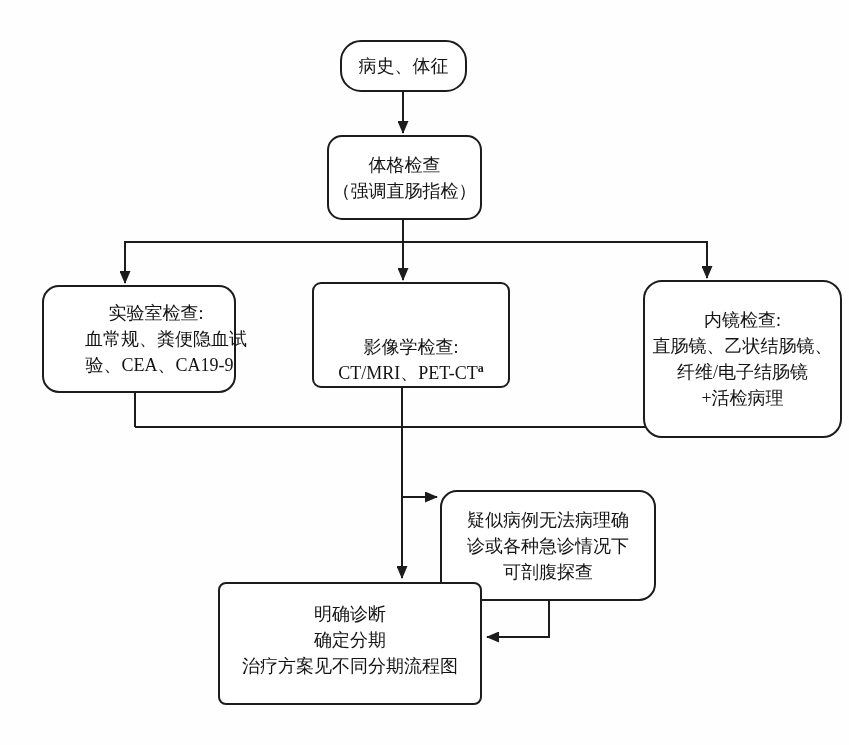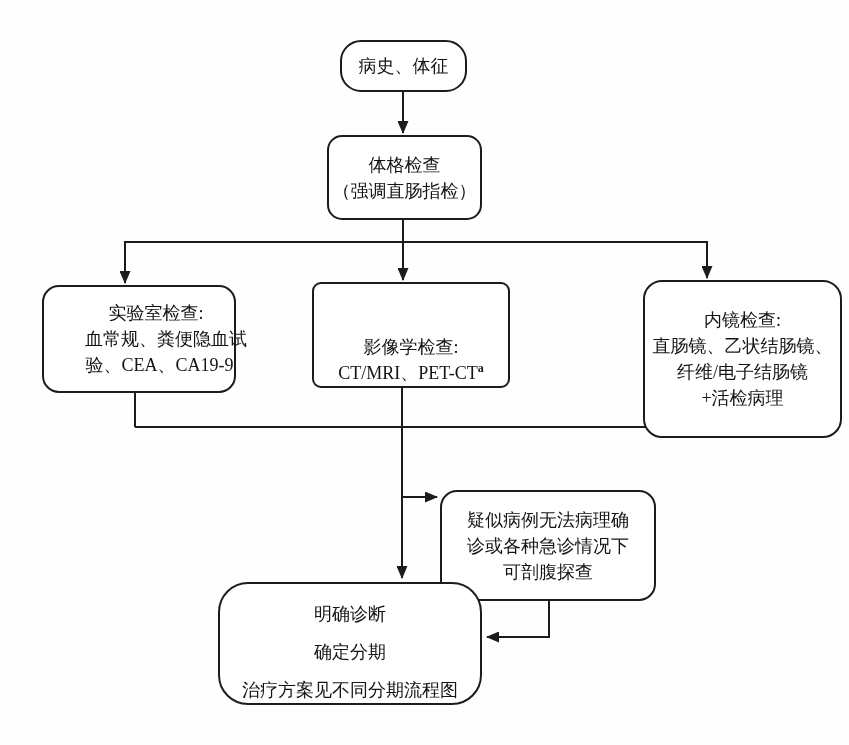--- a/index.html
+++ b/index.html
@@ -47,22 +47,22 @@
   }
   .node .ln { white-space: nowrap; }
 
   .node-history    { left: 340px; top: 40px;  width: 127px; height: 52px;  border-radius: 21px; }
   .node-physical   { left: 327px; top: 135px; width: 155px; height: 85px;  border-radius: 15px; justify-content: center; }
   .node-lab        { left: 42px;  top: 285px; width: 194px; height: 108px; border-radius: 17px; padding-left: 34px; }
   .node-imaging    { left: 312px; top: 282px; width: 198px; height: 106px; border-radius: 9px;
                      justify-content: flex-end; padding-top: 12px; }
   .node-endoscopy  { left: 643px; top: 280px; width: 199px; height: 158px; border-radius: 19px; }
   .node-suspected  { left: 440px; top: 462px; width: 216px; height: 111px; border-radius: 17px; margin-top: 28px; }
-  .node-final      { left: 218px; top: 582px; width: 264px; height: 123px; border-radius: 30px;
-                     justify-content: space-between; padding-top: 17px; }
+  .node-final      { left: 218px; top: 582px; width: 264px; height: 123px; border-radius: 8px;
+                     justify-content: flex-start; padding-top: 17px; }
 
   .node-lab .ln-left { text-align: center; padding-left: 7px; }
   sup {
     font-size: 12px;
     vertical-align: super;
     line-height: 0;
     font-weight: bold;
   }
 </style>
 </head>

